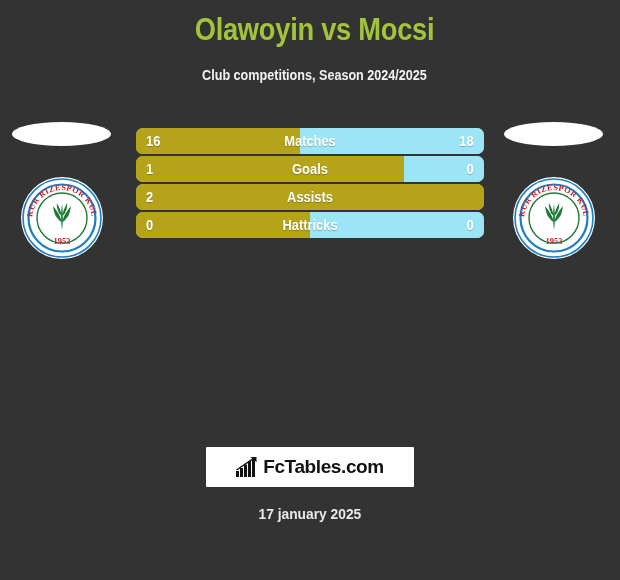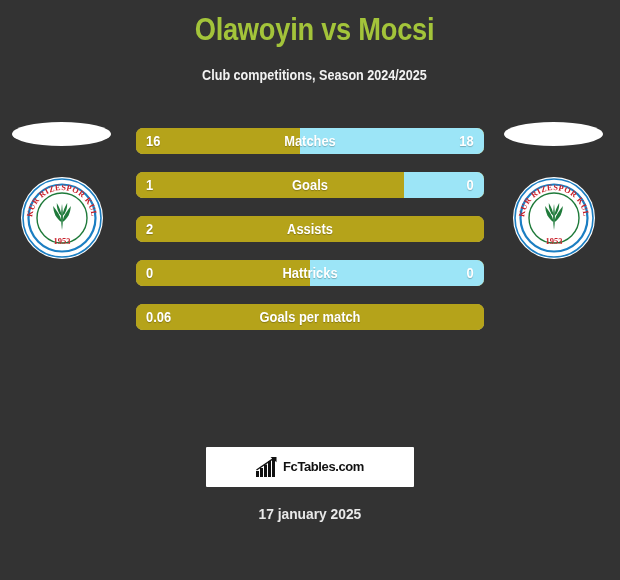--- a/index.html
+++ b/index.html
@@ -75,21 +75,21 @@
   
   .stats {
     position: absolute;
     left: 136px;
     top: 128px;
     width: 348px;
   }
   .stat-row {
     position: relative;
     height: 26px;
-    margin-bottom: 18px;
+    margin-bottom: 2px;
     border-radius: 7px;
     overflow: hidden;
     background: #b5a31a;
     box-shadow: inset 0 -1px 0 rgba(255,255,255,0.45),
                 inset 0 1px 0 rgba(255,255,255,0.25);
   }
   .stat-fill-home {
     position: absolute;
     left: 0;
     top: 0;
@@ -164,21 +164,21 @@
     border-radius: 1px;
   }
   .brand-icon {
     width: 22px;
     height: 20px;
     margin-right: 5px;
     display: block;
   }
   .brand-text {
     color: #111111;
-    font-size: 13px;
+    font-size: 19px;
     font-weight: bold;
     letter-spacing: -0.4px;
     line-height: 20px;
   }
   .footer-date {
     margin-top: 18px;
     color: #e9e9e9;
     font-size: 15px;
     font-weight: bold;
     transform: scaleX(0.92);
@@ -270,26 +270,20 @@
       <div class="stat-home-val">2</div>
       <div class="stat-label">Assists</div>
     </div>
     <div class="stat-row">
       <div class="stat-fill-home" style="width: 50%;"></div>
       <div class="stat-fill-away" style="width: 50%;"></div>
       <div class="stat-home-val">0</div>
       <div class="stat-label">Hattricks</div>
       <div class="stat-away-val">0</div>
     </div>
-    <div class="stat-row">
-      <div class="stat-fill-home" style="width: 100%;"></div>
-      <div class="stat-fill-away" style="width: 0%;"></div>
-      <div class="stat-home-val">0.06</div>
-      <div class="stat-label">Goals per match</div>
-    </div>
   </div>
 
 <div class="footer">
   <div class="brand-box">
     <svg class="brand-icon" viewBox="0 0 22 20" aria-hidden="true">
       <rect x="0" y="14" width="3" height="6" fill="#111111"></rect>
       <rect x="4" y="11" width="3" height="9" fill="#111111"></rect>
       <rect x="8" y="7.5" width="3" height="12.5" fill="#111111"></rect>
       <rect x="12" y="4" width="3" height="16" fill="#111111"></rect>
       <rect x="16" y="0.5" width="3" height="19.5" fill="#111111"></rect>

